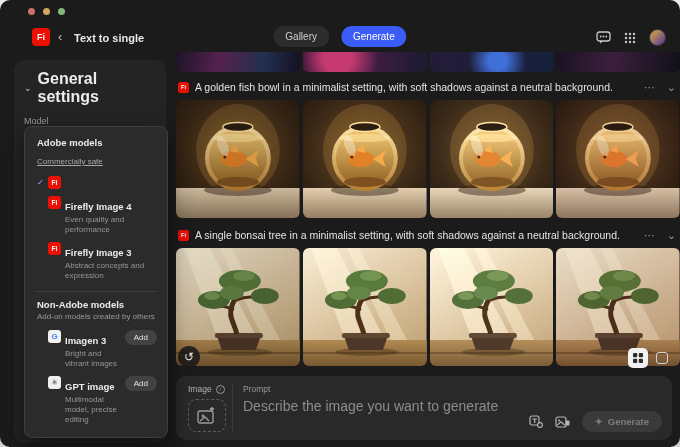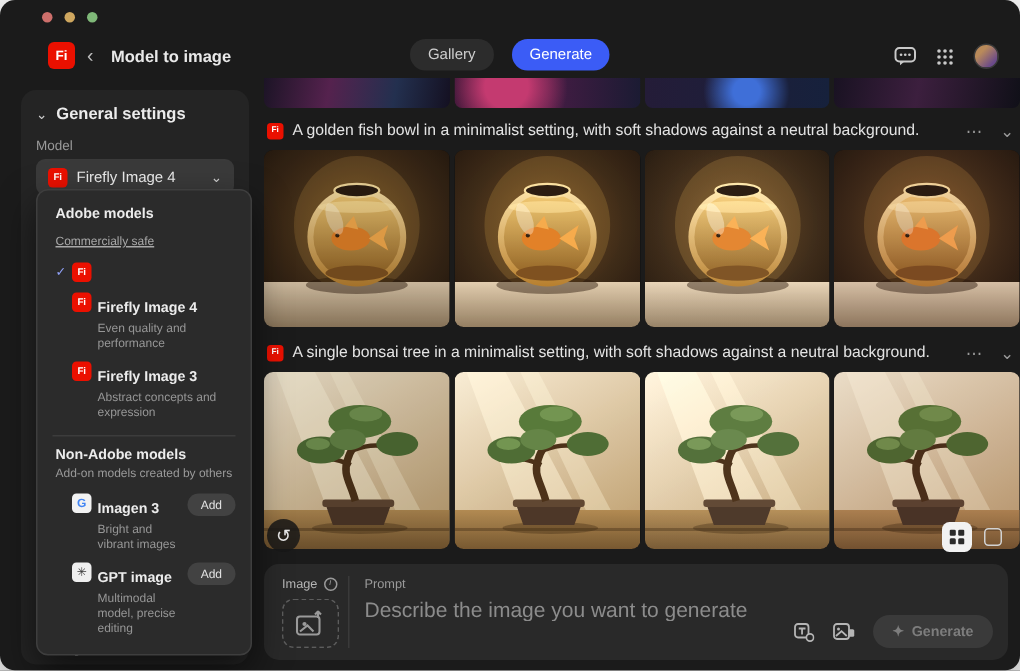--- a/index.html
+++ b/index.html
@@ -24,21 +24,21 @@
   .tab.active { background:var(--accent-blue,#3b5cf6); color:#fff; }
   .hdr-icons { position:absolute; right:14px; top:5px; display:flex; gap:13px; align-items:center; }
   .hdr-icons svg { display:block; }
   .avatar { width:17px; height:17px; border-radius:50%;
     background:linear-gradient(135deg,#b98a5a 30%,#6b4a8a 80%); border:1px solid #3a3a3a; }
   
   .sidebar { position:absolute; left:14px; top:60px; width:152px; bottom:4px;
     background:#242424; border-radius:10px; padding:10px 8px; }
   .gs-row { display:flex; align-items:center; gap:6px; margin:0 2px 10px; }
   .chev { color:#cfcfcf; font-size:9px; line-height:9px; }
-  .gs-label { color:#ececec; font-size:11px; font-weight:700; }
+  .gs-label { color:#ececec; font-size:16px; font-weight:700; }
   .model-label { color:#9a9a9a; font-size:9px; margin:0 2px 4px; }
   .model-select { height:24px; background:#3a3a3a; border-radius:6px; display:flex;
     align-items:center; gap:6px; padding:0 8px; margin:0 2px; }
   .fi-mini { width:13px; height:13px; border-radius:3px; background:var(--brand-red,#eb1000);
     color:#fff; font-size:6.5px; font-weight:bold; display:flex; align-items:center;
     justify-content:center; flex:0 0 auto; }
   .model-value { color:#ececec; font-size:10px; flex:1; white-space:nowrap; overflow:hidden; }
   
   .dropdown { position:absolute; left:10px; top:66px; width:144px; z-index:6;
     background:#2b2b2b; border:1px solid #3e3e3e; border-radius:8px; padding:8px;
@@ -204,21 +204,21 @@
 
   <div class="lights">
     <span class="light r"></span>
     <span class="light y"></span>
     <span class="light g"></span>
   </div>
 
   <div class="appbar">
     <div class="fi-logo">Fi</div>
     <div class="back">‹</div>
-    <div class="app-title">Model to image</div>
+    <div class="app-title">Text to single</div>
     <div class="tabs">
       <div class="tab">Gallery</div>
       <div class="tab active">Generate</div>
     </div>
     <div class="hdr-icons">
       <svg width="15" height="13" viewBox="0 0 15 13">
         <rect x="1" y="1" width="13" height="9" rx="2.5" fill="none" stroke="#c9c9c9" stroke-width="1.3"></rect>
         <path d="M4 10 L4 12.5 L7 10" fill="#c9c9c9"></path>
         <circle cx="4.7" cy="5.5" r=".9" fill="#c9c9c9"></circle>
           <circle cx="7.5" cy="5.5" r=".9" fill="#c9c9c9"></circle>

